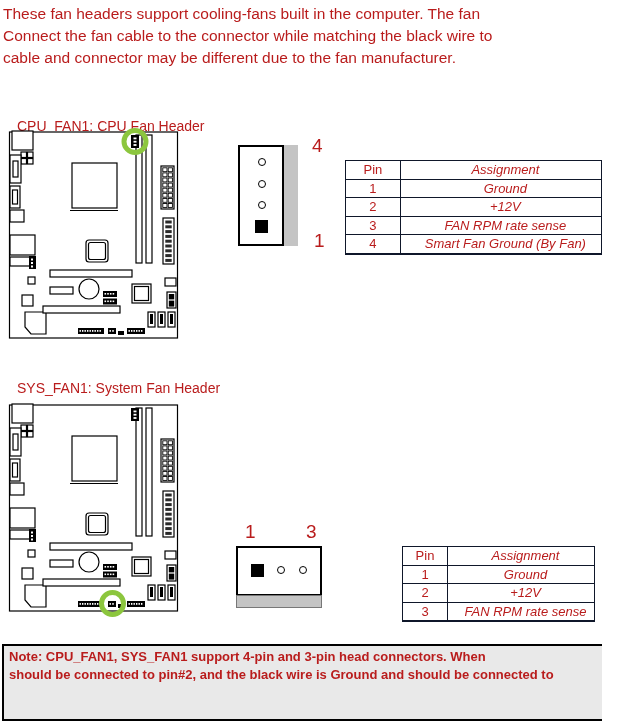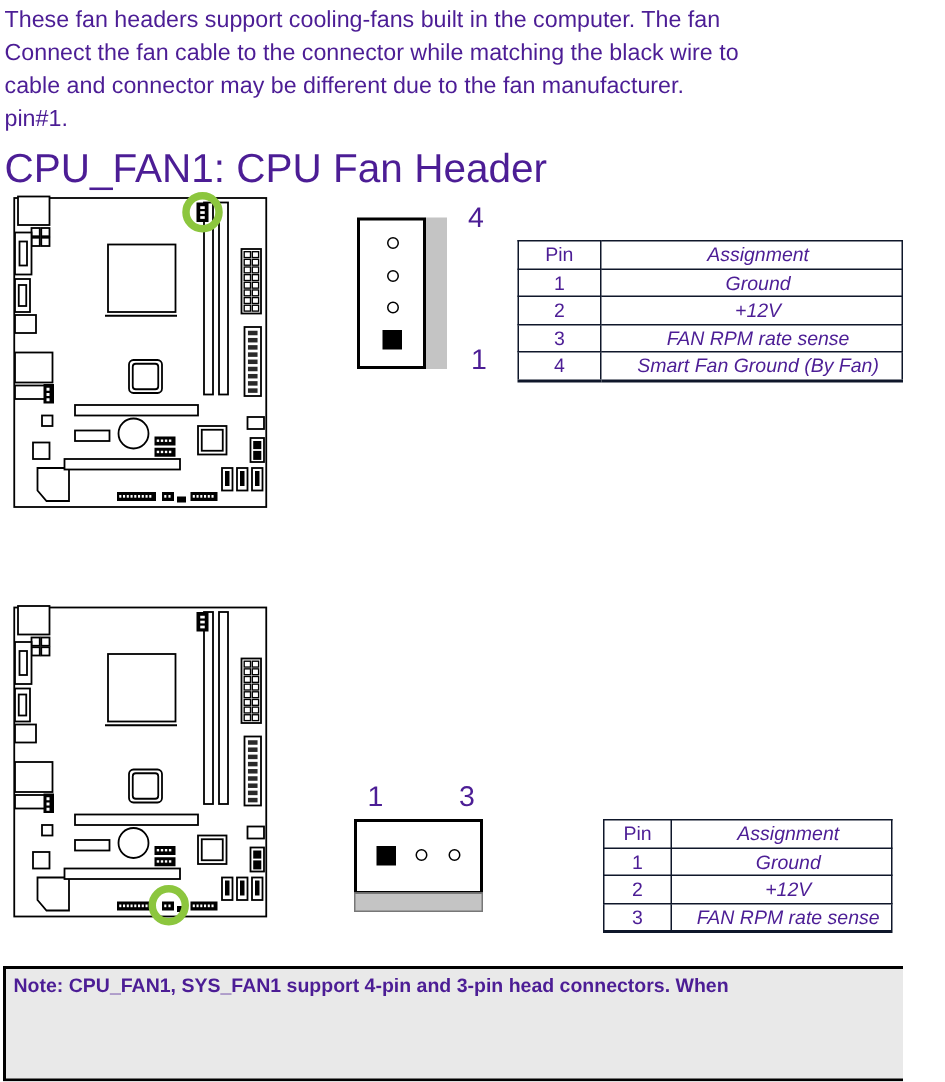--- a/index.html
+++ b/index.html
@@ -3,24 +3,24 @@
 <meta charset="utf-8">
 <style>
   :root{
     --highlight-green:#8CC63E;
     --connector-slot-gray:#C4C4C4;
     --note-bg:#E9E9E9;
   }
   html,body{margin:0;padding:0;background:#fff;}
   #canvas{
     position:relative;width:602px;height:721px;background:#fff;
-    font-family:"Liberation Sans",sans-serif;color:#4c1d95;overflow:hidden;
+    font-family:"Liberation Sans",sans-serif;color:#b91c1c;overflow:hidden;
   }
   .para{position:absolute;left:3px;top:3px;font-size:15.5px;line-height:22px;}
-  .heading{position:absolute;left:3px;margin:0;font-size:27px;font-weight:400;line-height:24px;}
+  .heading{position:absolute;left:3px;margin:14px;font-size:14px;font-weight:400;line-height:24px;}
   #h-cpu{top:100px;}
   #h-sys{top:362px;}
   .board{position:absolute;left:8px;overflow:visible;}
   #board1{top:128px;}
   #board2{top:401px;}
   .ring{fill:none;stroke:var(--highlight-green);stroke-width:5px;}
   .conn-wrap{position:absolute;}
   #conn1{left:233px;top:132px;width:105px;height:125px;}
   #conn2{left:233px;top:521px;width:112px;height:95px;}
   .pinlabel{position:absolute;font-size:19px;line-height:20px;font-weight:400;}
@@ -182,21 +182,20 @@
     </symbol>
   </defs>
 </svg>
 
 <div id="canvas">
 
   <div class="para">
     <div>These fan headers support cooling-fans built in the computer. The fan</div>
     <div>Connect the fan cable to the connector while matching the black wire to</div>
     <div>cable and connector may be different due to the fan manufacturer.</div>
-    <div>pin#1.</div>
   </div>
 
   <h1 id="h-cpu" class="heading">CPU_FAN1: CPU Fan Header</h1>
 
   <svg id="board1" class="board" width="178" height="214" viewBox="0 0 178 214">
     <use href="#mobo"></use>
     <circle class="ring" cx="127" cy="13.5" r="11"></circle>
   </svg>
 
   <div id="conn1" class="conn-wrap">
@@ -229,20 +228,21 @@
       <td class="col-pin">3</td>
       <td class="col-asg">FAN RPM rate sense</td>
     </tr>
     <tr>
       <td class="col-pin">4</td>
       <td class="col-asg">Smart Fan Ground (By Fan)</td>
     </tr>
   </tbody>
     </table>
 
+  <h1 id="h-sys" class="heading">SYS_FAN1: System Fan Header</h1>
 
   <svg id="board2" class="board" width="178" height="214" viewBox="0 0 178 214">
     <use href="#mobo"></use>
     <circle class="ring" cx="104.5" cy="202.5" r="11"></circle>
   </svg>
 
   <div id="conn2" class="conn-wrap">
     <div class="pinlabel" style="left:12px;top:1px;">1</div>
     <div class="pinlabel" style="left:73px;top:1px;">3</div>
     <div class="connbox">
@@ -269,15 +269,16 @@
     </tr>
     <tr>
       <td class="col-pin">3</td>
       <td class="col-asg">FAN RPM rate sense</td>
     </tr>
   </tbody>
     </table>
 
   <div class="note">
     <div>Note: CPU_FAN1, SYS_FAN1 support 4-pin and 3-pin head connectors. When</div>
+    <div>should be connected to pin#2, and the black wire is Ground and should be connected to</div>
   </div>
 
 </div>
 
 </body></html>

